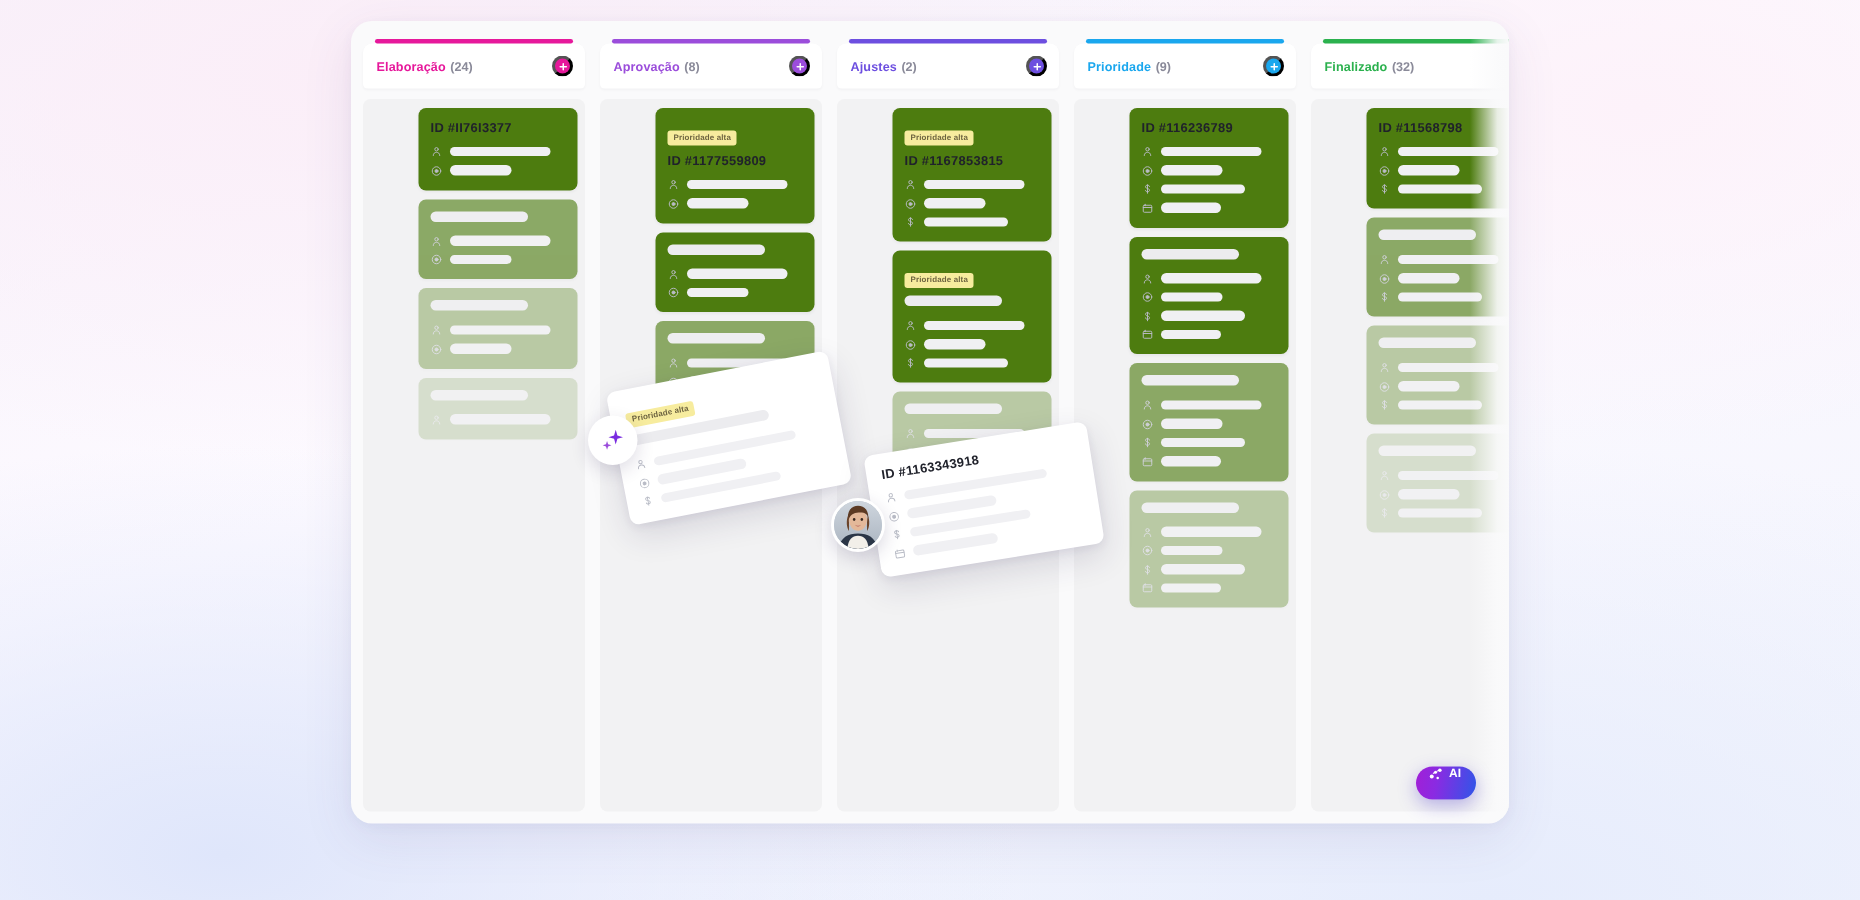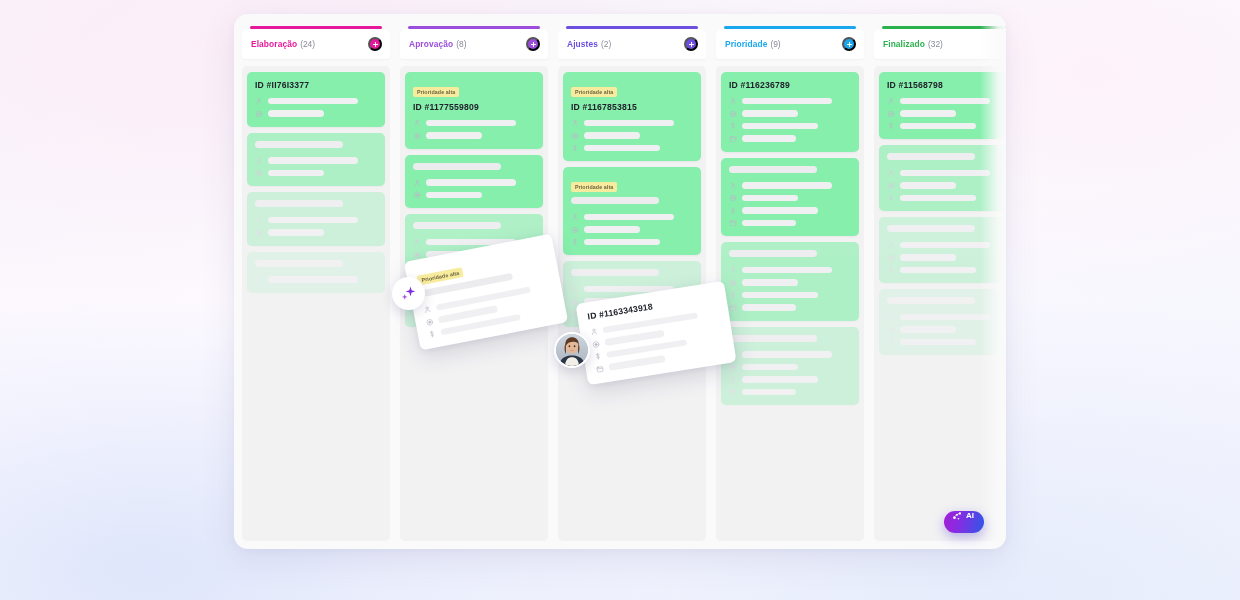--- a/index.html
+++ b/index.html
@@ -73,21 +73,21 @@
   .col-title {
     font-size: 8.4px;
     font-weight: 600;
     letter-spacing: .1px;
     white-space: nowrap;
   }
   .col-count {
     font-size: 8.4px;
     color: #8a8a99;
     margin-left: 3px;
-    font-weight: 400;
+    font-weight: 700;
   }
   .col-add {
     margin-left: auto;
     width: 14px; height: 14px;
     border-radius: 50%;
     display: flex; align-items: center; justify-content: center;
     color: #fff;
     font-size: 11px;
     line-height: 1;
     flex: 0 0 14px;
@@ -102,25 +102,26 @@
     padding: 6px 5px;
     display: flex;
     flex-direction: column;
     gap: 6px;
     overflow: hidden;
     position: relative;
   }
 
   
   .card {
-    background: #86efac;
+    background: #4d7c0f;
     border-radius: 5px;
     padding: 8px 8px 9px 8px;
     box-shadow: 0 1px 2px rgba(30,30,60,.05);
     flex: 0 0 auto;
+    margin-left: 32px;
   }
   .card-id {
     font-size: 8.6px;
     font-weight: 700;
     color: #20222b;
     letter-spacing: .2px;
     margin-bottom: 7px;
   }
   .chip {
     display: inline-block;

